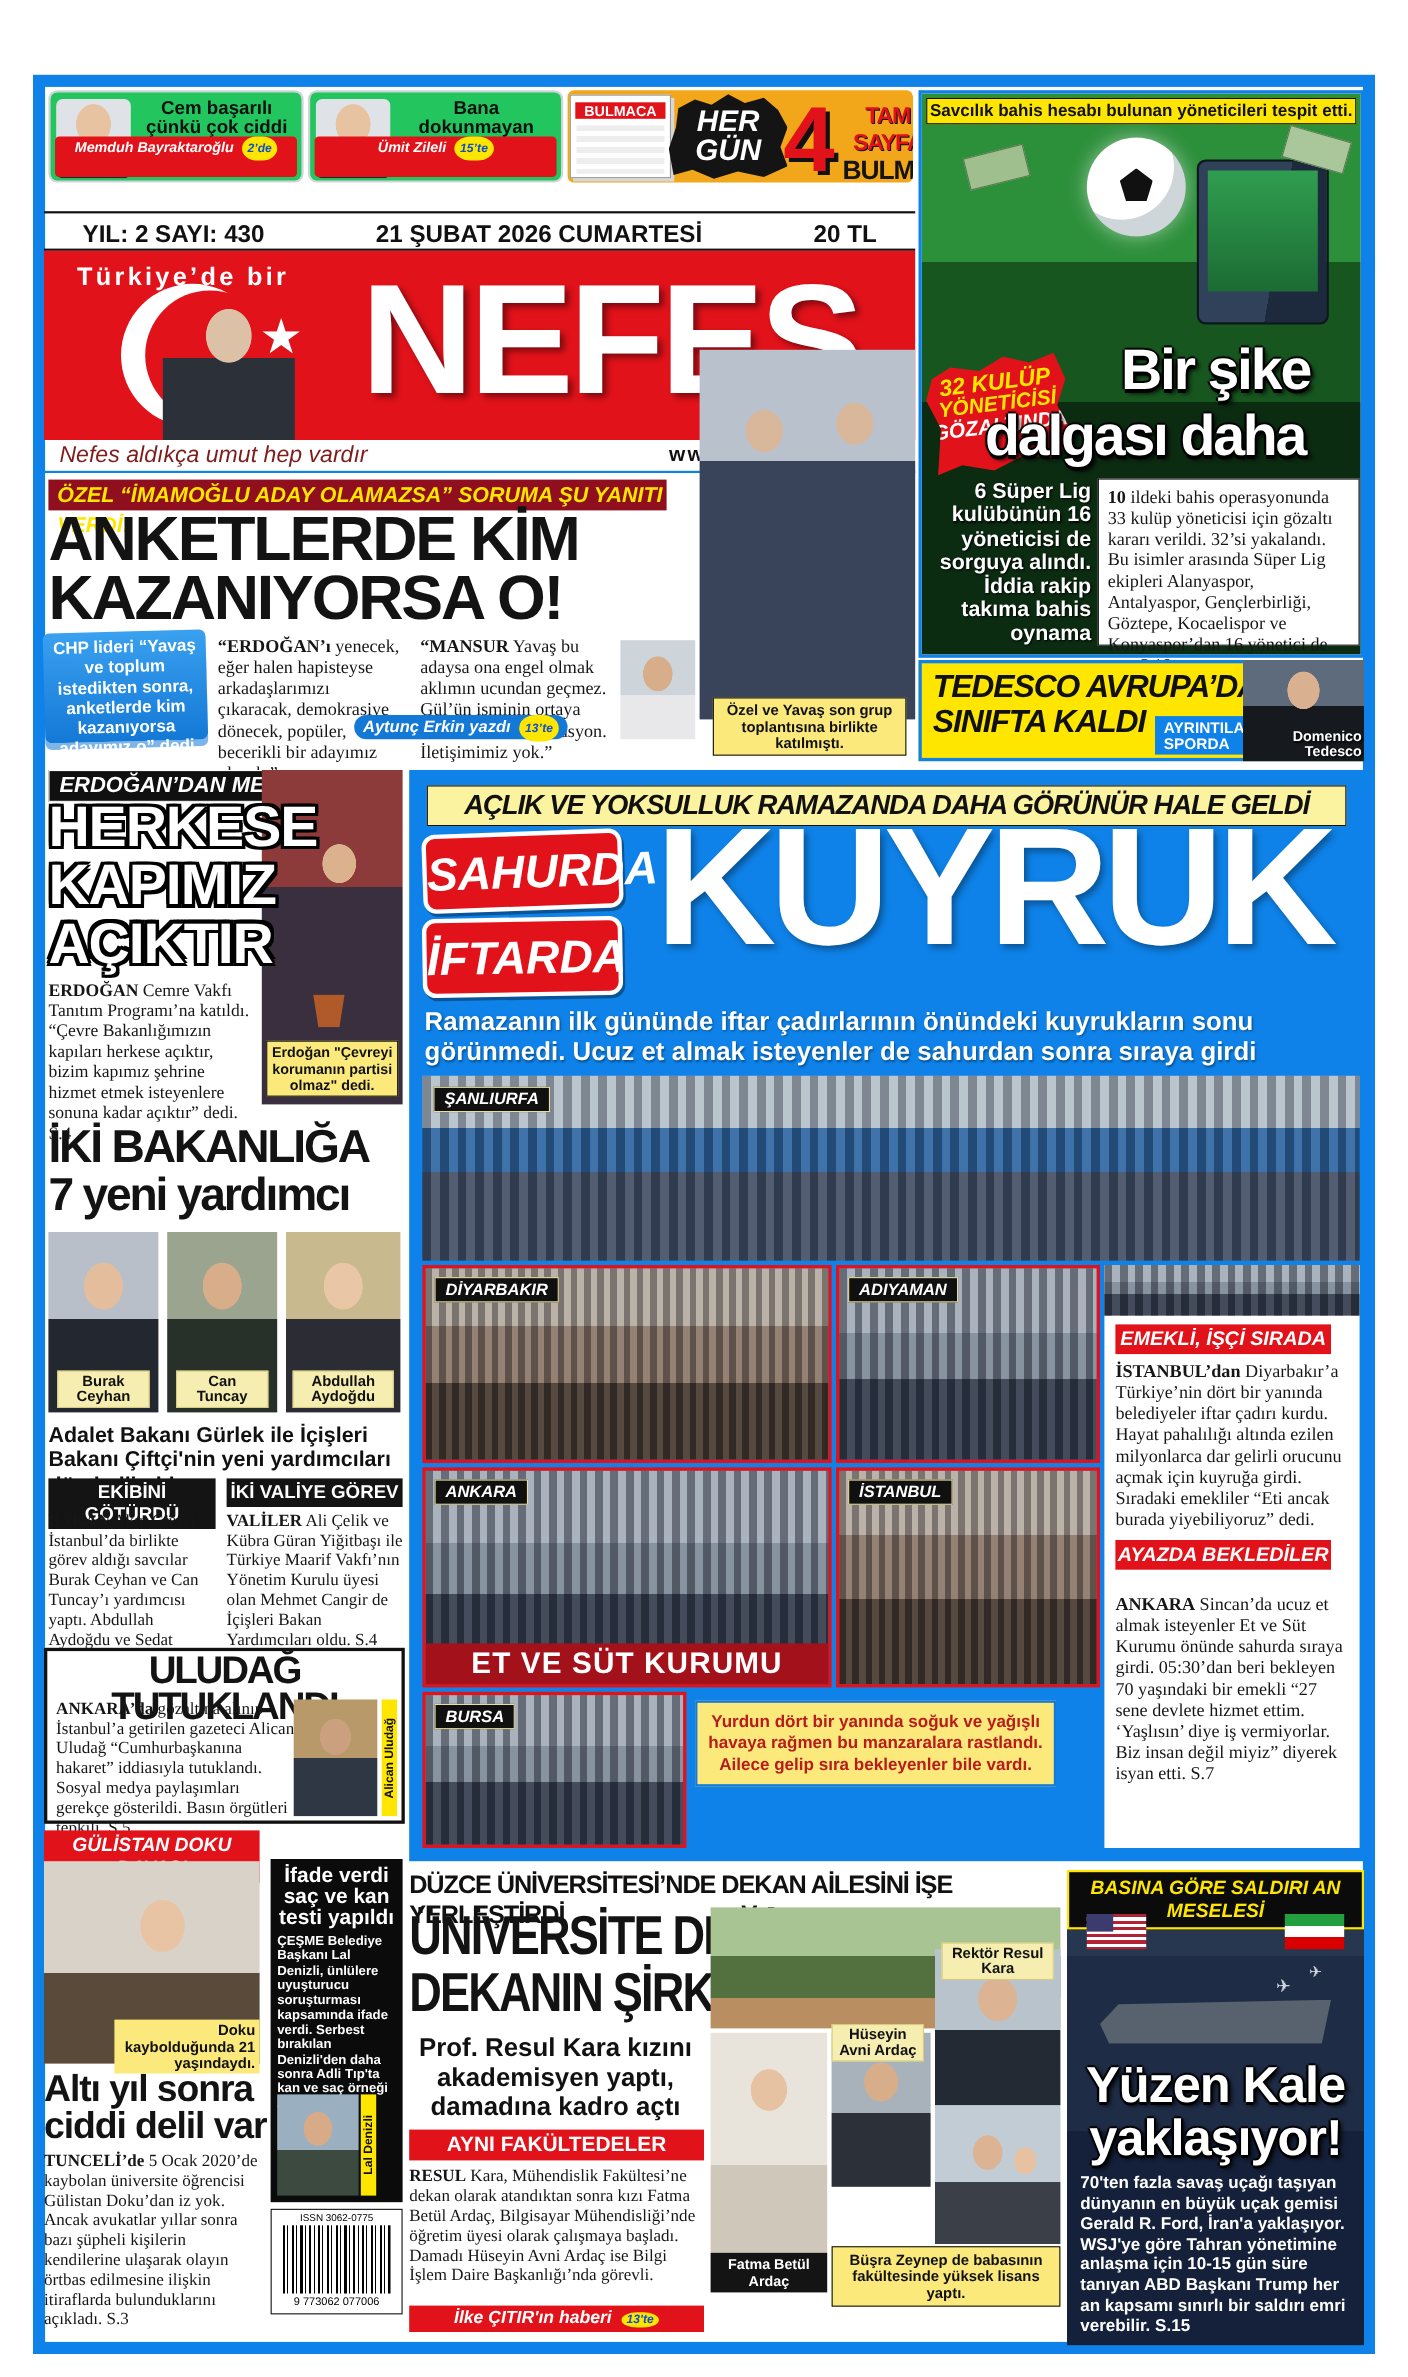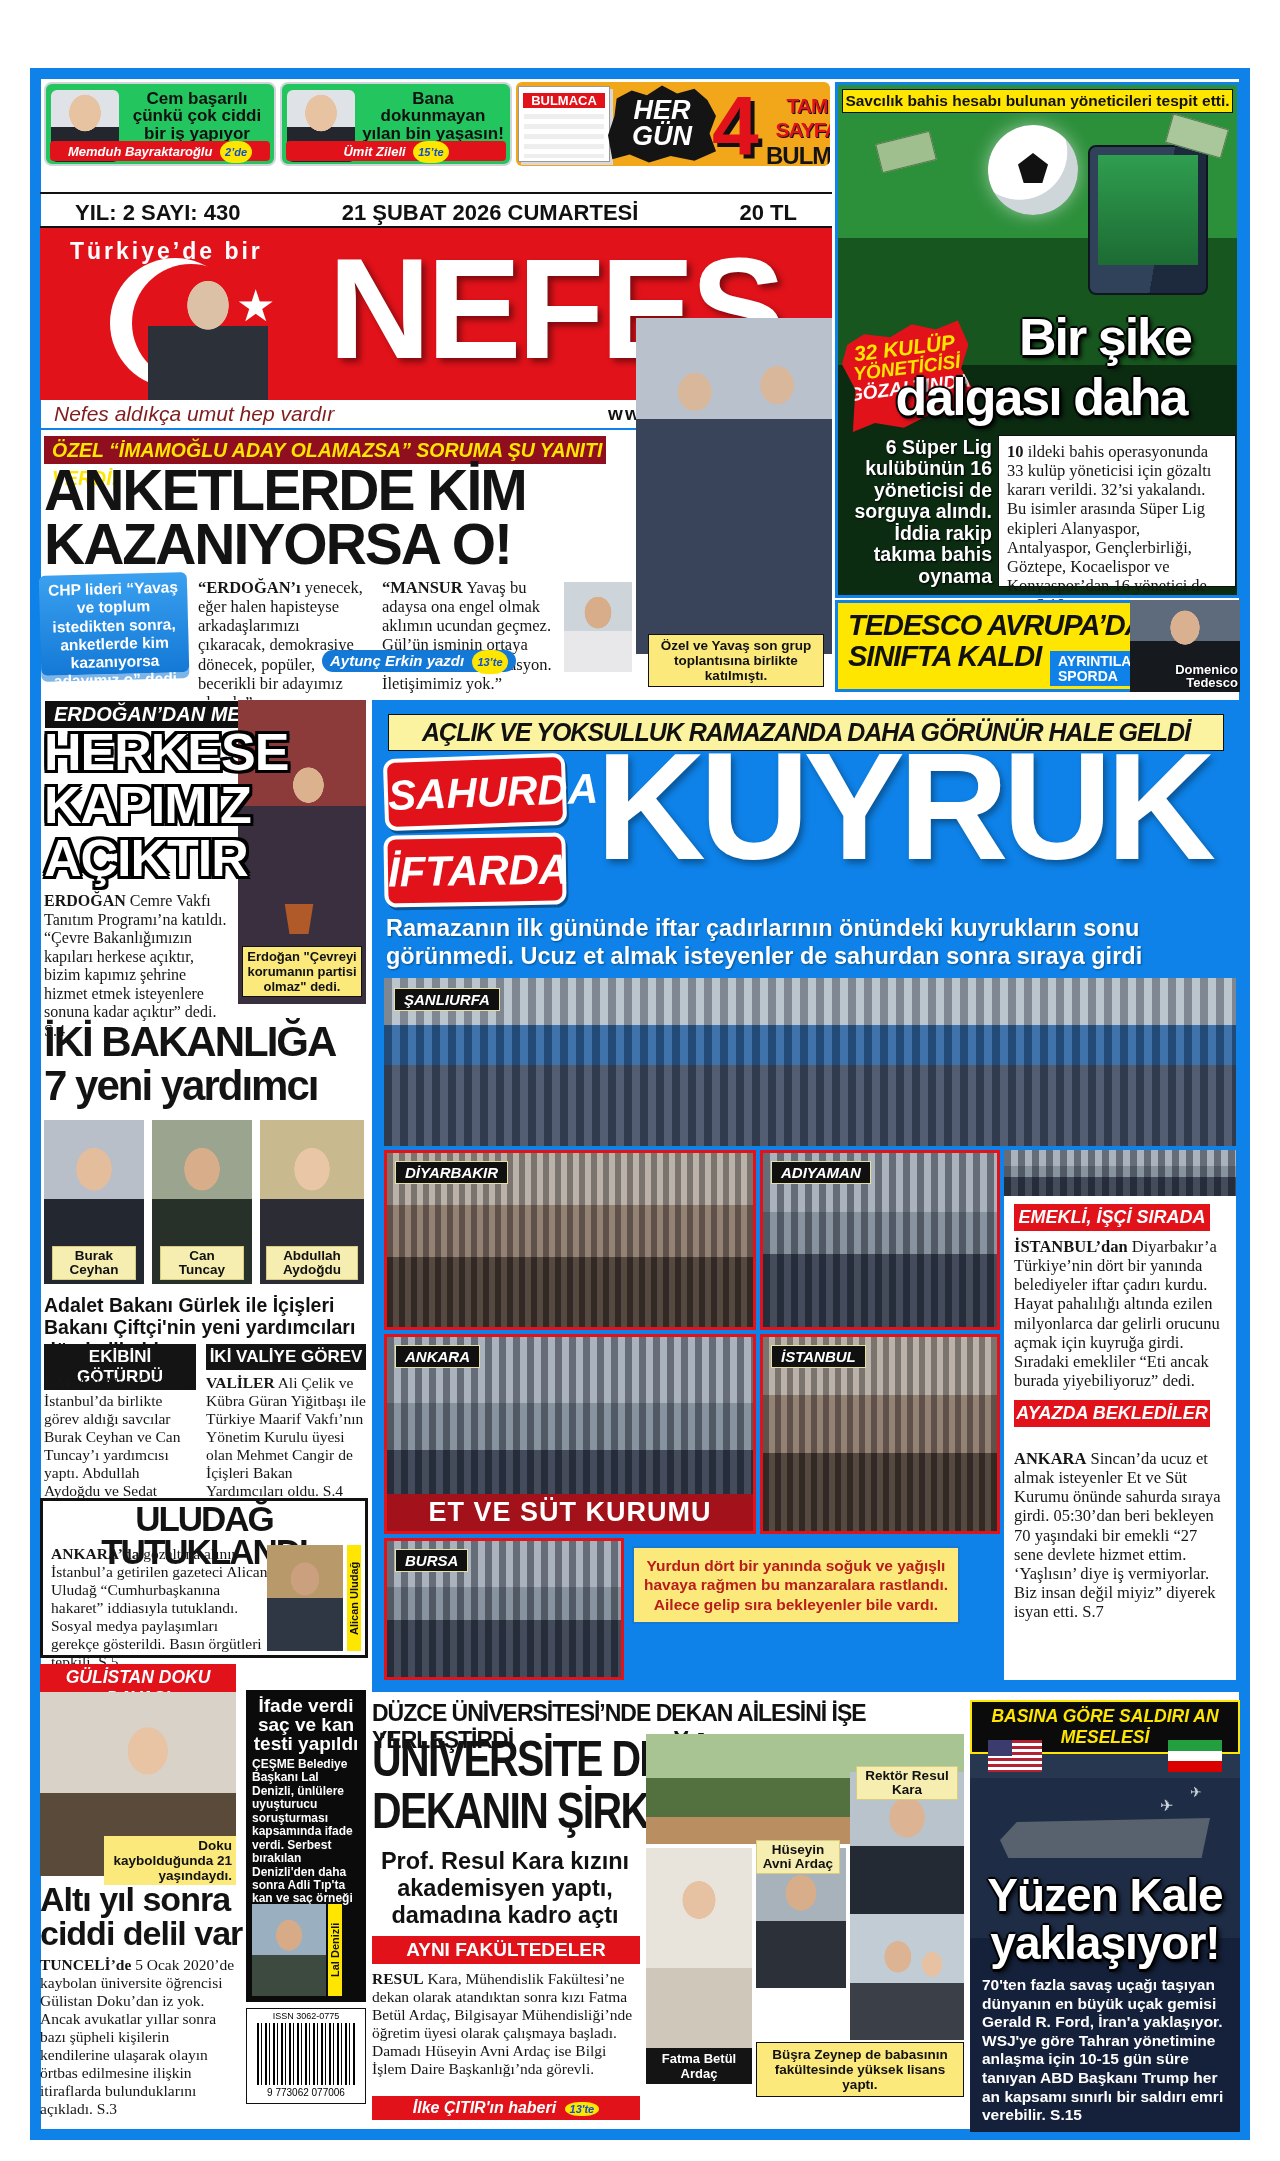--- a/index.html
+++ b/index.html
@@ -8,21 +8,21 @@
   .b{font-weight:bold}
   .i{font-style:italic}
   .frame{left:30px;top:68px;width:1220px;height:2072px;border:11px solid #0e82e8;background:#fff}
   .hl{font-weight:bold;color:#131313;letter-spacing:-2px;line-height:.93}
   .knock{color:#fff;font-weight:bold;letter-spacing:-1px;
     text-shadow:-3px -3px 0 #000,3px -3px 0 #000,-3px 3px 0 #000,3px 3px 0 #000,0 -3px 0 #000,0 3px 0 #000,-3px 0 0 #000,3px 0 0 #000}
   .wshadow{color:#fff;font-weight:bold;letter-spacing:-2px;
     text-shadow:0 3px 0 #000,3px 3px 5px #000,2px 0 1px #000,-2px 0 1px #000,0 -2px 1px #000}
   .card{background:#22c55e;border:2px solid #cfd4d9;border-radius:8px;overflow:hidden}
   .card .quote{font-weight:bold;font-size:17px;line-height:1.02;text-align:center;color:#111;padding:6px 4px 2px 78px}
-  .nameband{position:absolute;left:4px;right:4px;bottom:3px;height:20px;background:#e2121a;border-radius:4px;color:#fff;font-weight:bold;font-style:italic;font-size:13px;text-align:center;line-height:20px}
+  .nameband{position:absolute;left:4px;right:4px;bottom:3px;height:37px;background:#e2121a;border-radius:4px;color:#fff;font-weight:bold;font-style:italic;font-size:13px;text-align:center;line-height:20px}
   .pgbadge{display:inline-block;background:#ffe600;color:#0e4fd0;border-radius:50%/60%;font-size:11px;font-style:italic;padding:1px 5px;margin-left:4px}
   .colface{position:absolute;left:5px;top:6px;width:68px;height:72px;border-radius:6px;
     background:radial-gradient(26px 30px at 50% 32%,#e8c3a2 0 60%,transparent 62%),linear-gradient(180deg,#dfe3e8 0 52%,#23262c 52% 100%)}
   .tag-black{background:#101010;color:#fff;font-weight:bold;font-style:italic;display:inline-block;padding:2px 9px;border:1px solid #fff}
   .citytag{position:absolute;background:#101010;color:#fff;font-weight:bold;font-style:italic;font-size:15px;padding:2px 9px;border:1px solid #e8e0a0}
   .redband{background:#e2121a;color:#fff;font-weight:bold;text-align:center}
   .capyellow{background:#fbe97c;border:2px solid #1478d8;color:#111;font-weight:bold;text-align:center}
   .crowd{background:repeating-linear-gradient(90deg,rgba(22,28,40,.55) 0 7px,rgba(95,105,120,.28) 7px 14px),linear-gradient(180deg,#c6cfd8 0 34%,#98a3af 34% 58%,#3a4150 58% 100%)}
   .crowd2{background:repeating-linear-gradient(90deg,rgba(30,25,25,.5) 0 6px,rgba(120,110,105,.3) 6px 12px),linear-gradient(180deg,#d8cfc4 0 30%,#a08a7a 30% 60%,#46392f 60% 100%)}
   .tents{background:repeating-linear-gradient(90deg,rgba(20,30,45,.45) 0 8px,rgba(110,125,140,.25) 8px 16px),linear-gradient(180deg,#d5dde4 0 28%,#2f6fb4 28% 52%,#49536a 52% 100%)}

